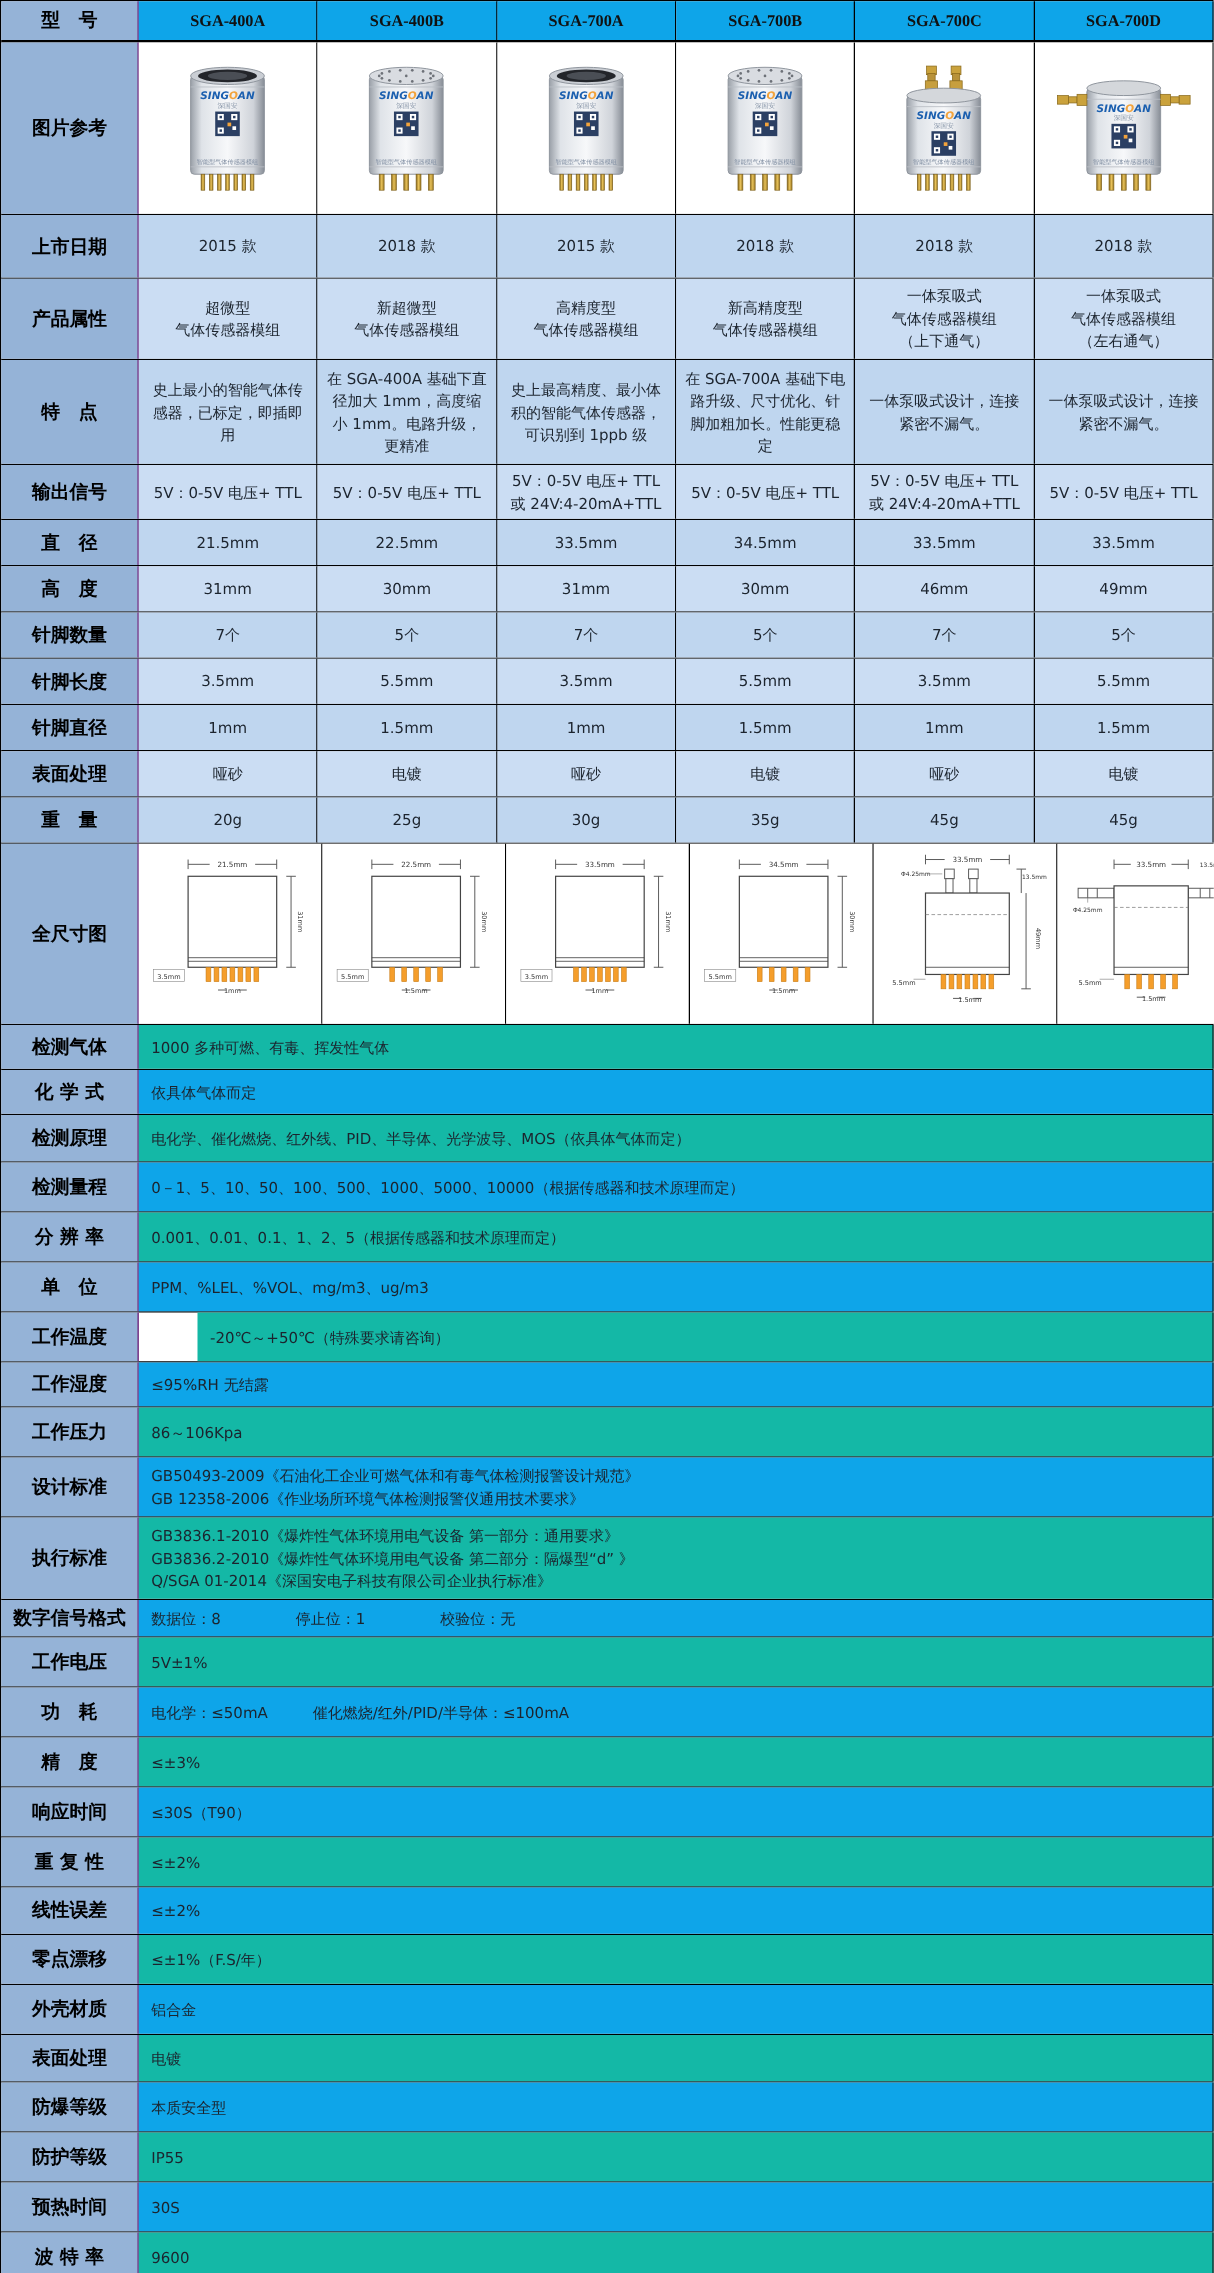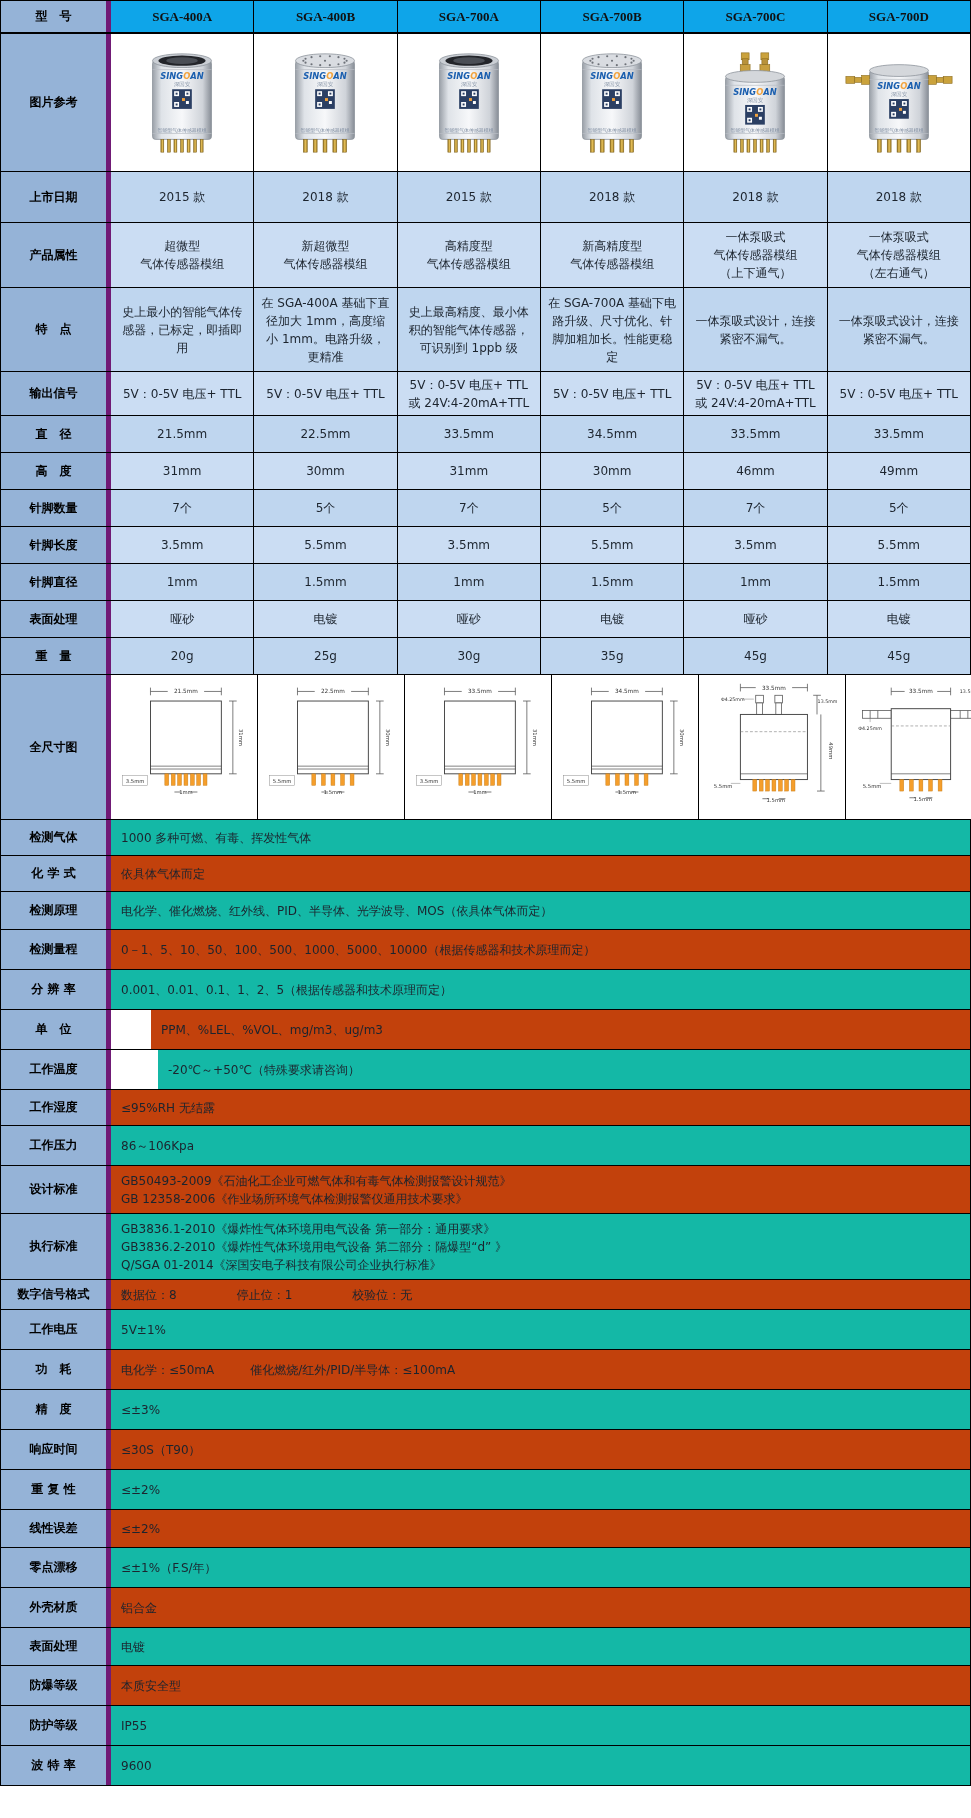--- a/index.html
+++ b/index.html
@@ -1,26 +1,26 @@
 <!DOCTYPE html>
 <html><head>
 <meta charset="utf-8">
 <style>
   html,body{margin:0;padding:0;background:#ffffff;font-family:"DejaVu Sans",sans-serif;}
   .sheet{width:971px;box-sizing:border-box;border-left:1px solid #000;border-top:1px solid #000;}
   .trow{display:flex;box-sizing:border-box;border-bottom:1px solid #000;}
   .trow.hdr{border-bottom:2px solid #000;}
-  .lcell{flex:0 0 110px;width:110px;box-sizing:border-box;border-right:5px solid #701a75;
+  .lcell{flex:0 0 110px;width:110px;box-sizing:border-box;border-right:1px solid #701a75;
          background:#95B3D7;display:flex;align-items:center;justify-content:center;
-         font-weight:bold;font-size:12px;color:#000;text-align:center;white-space:pre-line;line-height:1.35;padding:2px;}
+         font-weight:bold;font-size:15px;color:#000;text-align:center;white-space:pre-line;line-height:1.35;padding:2px;}
   .cell{flex:1;box-sizing:border-box;border-right:1px solid #000;display:flex;align-items:center;justify-content:center;
         font-size:12px;color:#1c242e;text-align:center;white-space:pre-line;padding:3px 5px;line-height:1.5;}
   .hcell{font-family:Liberation Serif, serif;font-weight:bold;font-size:13px;color:#111;background:#0ea5e9;}
   .bgA{background:#BFD6EF;} .bgB{background:#CBDDF3;} .bgW{background:#ffffff;}
-  .vA{background:#14b8a6;} .vB{background:#c2410c;}
+  .vA{background:#14b8a6;} .vB{background:#0ea5e9;}
   .vcell{justify-content:flex-start;text-align:left;padding-left:10px;font-size:12px;}
   .feat{font-size:12px;padding:3px 7px;}
   svg{display:block;}
 </style>
 </head>
 <body>
 
 <div class="sheet" id="sheet">
     <div class="trow hdr" style="height: 33px;">
       <div class="lcell">型　号</div>
@@ -608,21 +608,21 @@
       <div class="cell vcell vA">电化学、催化燃烧、红外线、PID、半导体、光学波导、MOS（依具体气体而定）</div>
     </div>
     <div class="trow" style="height: 40px;">
       <div class="lcell">检测量程</div>
       <div class="cell vcell vB">0－1、5、10、50、100、500、1000、5000、10000（根据传感器和技术原理而定）</div>
     </div>
     <div class="trow" style="height: 40px;">
       <div class="lcell">分 辨 率</div>
       <div class="cell vcell vA">0.001、0.01、0.1、1、2、5（根据传感器和技术原理而定）</div>
     </div>
-    <div class="trow" style="height: 40px; gap: 40px;">
+    <div class="trow" style="height: 40px;">
       <div class="lcell">单　位</div>
       <div class="cell vcell vB">PPM、%LEL、%VOL、mg/m3、ug/m3</div>
     </div>
     <div class="trow" style="height: 40px; gap: 47px;">
       <div class="lcell">工作温度</div>
       <div class="cell vcell vA">-20℃～+50℃（特殊要求请咨询）</div>
     </div>
     <div class="trow" style="height: 36px;">
       <div class="lcell">工作湿度</div>
       <div class="cell vcell vB">≤95%RH 无结露</div>
@@ -684,16 +684,20 @@
     </div>
     <div class="trow" style="height: 40px;">
       <div class="lcell">防爆等级</div>
       <div class="cell vcell vB">本质安全型</div>
     </div>
     <div class="trow" style="height: 40px;">
       <div class="lcell">防护等级</div>
       <div class="cell vcell vA">IP55</div>
     </div>
     <div class="trow" style="height: 40px;">
+      <div class="lcell">预热时间</div>
+      <div class="cell vcell vB">30S</div>
+    </div>
+    <div class="trow" style="height: 40px;">
       <div class="lcell">波 特 率</div>
       <div class="cell vcell vA">9600</div>
     </div>
   </div>
 
 </body></html>

